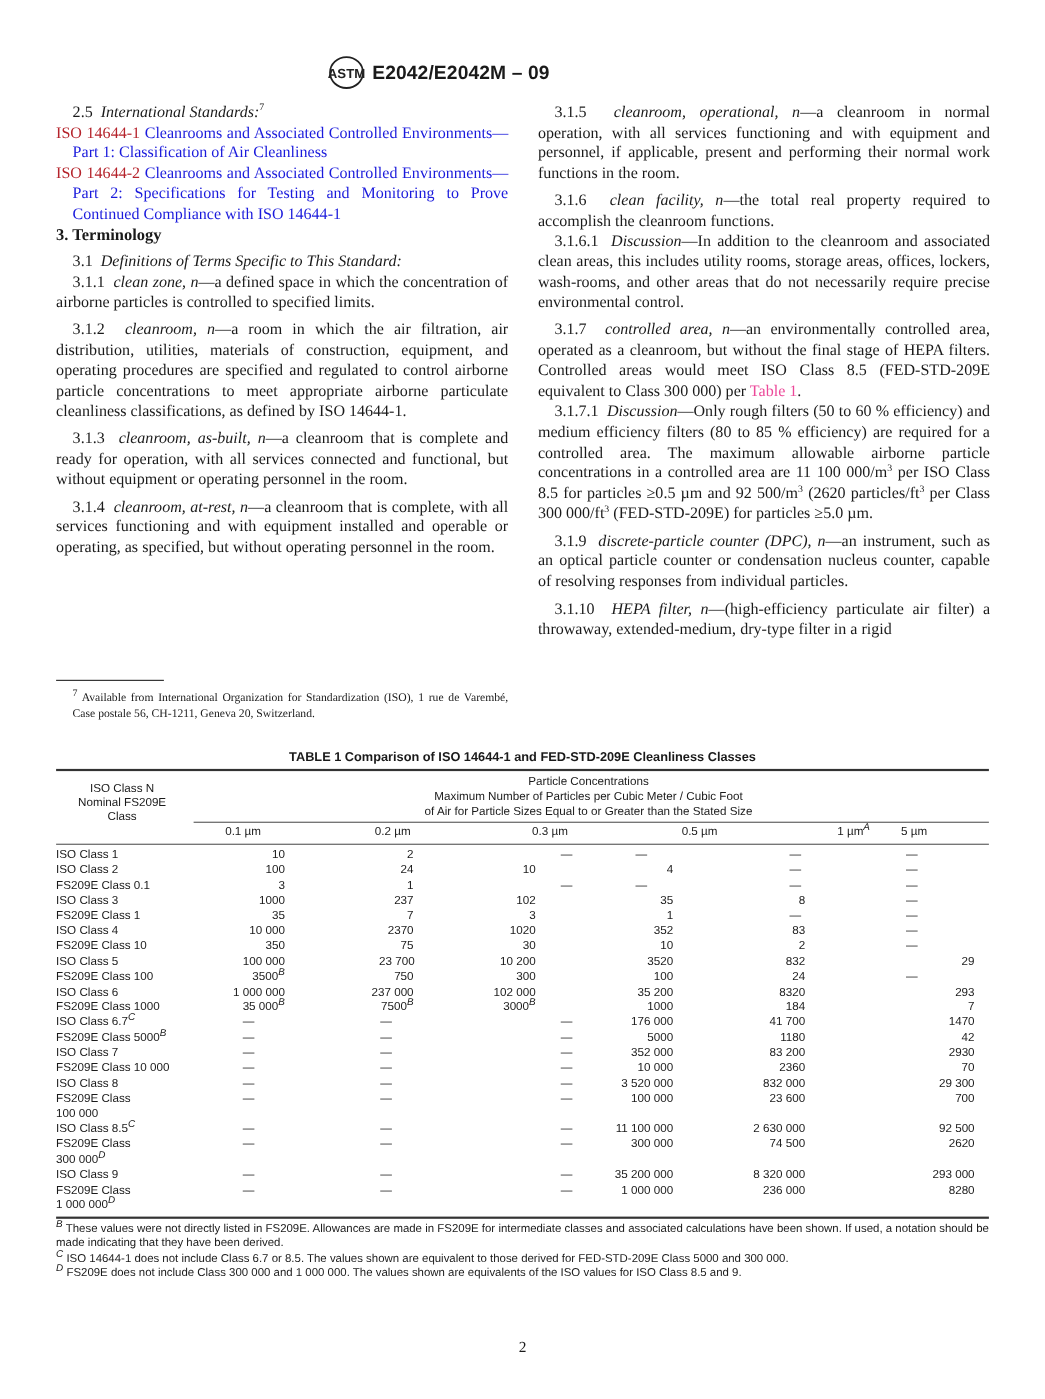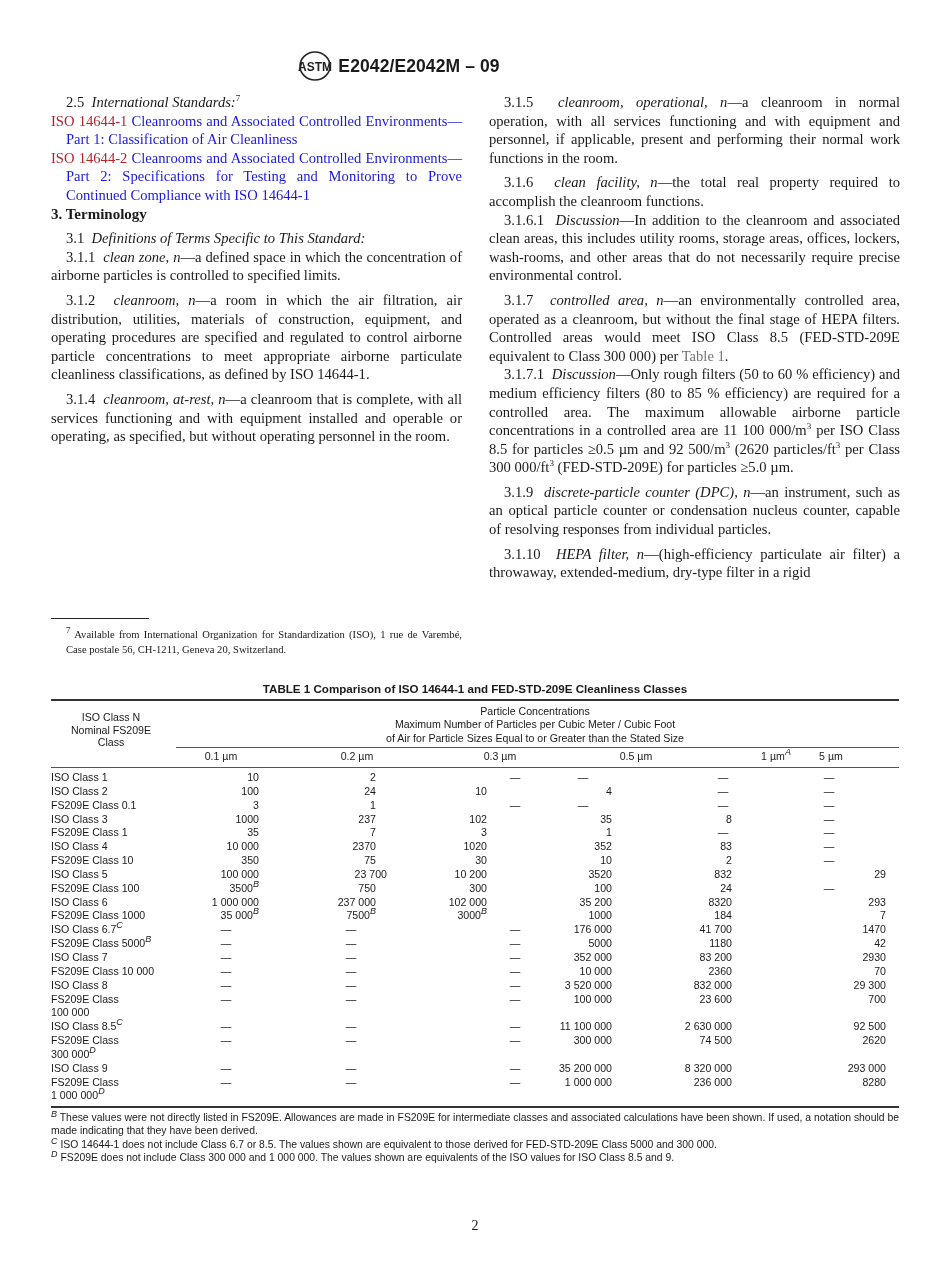--- a/index.html
+++ b/index.html
@@ -12,21 +12,21 @@
 
   
   .col { position: absolute; top: 93px; width: 411px; font-family: "Liberation Serif", serif; font-size: 14.6px; line-height: 18.6px; text-align: justify; }
   .col-left { left: 51px; }
   .col-right { left: 489px; }
   .col p { margin: 0 0 6px 0; text-indent: 15px; }
   .col p.tight { margin-bottom: 0; }
   .col i { font-style: italic; }
   .ref { margin: 0; padding-left: 15px; text-indent: -15px; color: #1a1adc; }
   .ref .code { color: #b5232b; }
-  .link-red { color: #737373; }
+  .link-red { color: #ec4899; }
   .sec-head { font-weight: bold; font-size: 15px; margin: 17px 0 8px 0; text-indent: 0 !important; }
   sup { font-size: 9px; line-height: 0; vertical-align: super; }
   sup.it { font-style: italic; font-family: "Liberation Sans", sans-serif; }
 
   .fn-rule { position: absolute; left: 51px; top: 618px; width: 98px; border-top: 1px solid #222; }
   .footnote { position: absolute; left: 51px; top: 627px; width: 411px; font-family: "Liberation Serif", serif; font-size: 10.6px; line-height: 15px; text-align: justify; }
   .footnote .ind { padding-left: 15px; }
 
   
   .table-title { position: absolute; top: 682px; left: 0; width: 950px; text-align: center; font-family: "Liberation Sans", sans-serif; font-weight: bold; font-size: 11.6px; }
@@ -63,20 +63,21 @@
 
 <div class="col col-left">
   <p class="tight"><span>2.5</span>&nbsp;&nbsp;<i>International Standards:</i><sup>7</sup></p>
   <div class="ref"><span class="code">ISO 14644-1</span> <span>Cleanrooms and Associated Controlled Environments—Part 1: Classification of Air Cleanliness</span></div>
   <div class="ref"><span class="code">ISO 14644-2</span> <span>Cleanrooms and Associated Controlled Environments—Part 2: Specifications for Testing and Monitoring to Prove Continued Compliance with ISO 14644-1</span></div>
 
   <p class="sec-head">3. Terminology</p>
   <p class="tight"><span>3.1</span>&nbsp;&nbsp;<i>Definitions of Terms Specific to This Standard:</i></p>
   <p><span>3.1.1</span>&nbsp;&nbsp;<i>clean zone, n</i><span>—a defined space in which the concentration of airborne particles is controlled to specified limits.</span></p>
   <p><span>3.1.2</span>&nbsp;&nbsp;<i>cleanroom, n</i><span>—a room in which the air filtration, air distribution, utilities, materials of construction, equipment, and operating procedures are specified and regulated to control airborne particle concentrations to meet appropriate airborne particulate cleanliness classifications, as defined by ISO 14644-1.</span></p>
+  <p><span>3.1.3</span>&nbsp;&nbsp;<i>cleanroom, as-built, n</i><span>—a cleanroom that is complete and ready for operation, with all services connected and functional, but without equipment or operating personnel in the room.</span></p>
   <p><span>3.1.4</span>&nbsp;&nbsp;<i>cleanroom, at-rest, n</i><span>—a cleanroom that is complete, with all services functioning and with equipment installed and operable or operating, as specified, but without operating personnel in the room.</span></p>
 </div>
 
 <div class="fn-rule"></div>
 <div class="footnote">
   <div class="ind"><sup>7</sup> <span>Available from International Organization for Standardization (ISO), 1 rue de Varembé, Case postale 56, CH-1211, Geneva 20, Switzerland.</span></div>
 </div>
 
 <div class="col col-right">
   <p><span>3.1.5</span>&nbsp;&nbsp;<i>cleanroom, operational, n</i><span>—a cleanroom in normal operation, with all services functioning and with equipment and personnel, if applicable, present and performing their normal work functions in the room.</span></p>
@@ -173,21 +174,21 @@
         <div class="cell" style="left: 108px;">350</div>
         <div class="cell" style="left: 225px;">75</div>
         <div class="cell" style="left: 336px;">30</div>
         <div class="cell" style="left: 461px;">10</div>
         <div class="cell" style="left: 581px;">2</div>
         <div class="cell dash" style="left: 768px;">—</div>
       </div>
       <div class="row">
         <div class="label">ISO Class 5</div>
         <div class="cell" style="left: 108px;">100 000</div>
-        <div class="cell" style="left: 236px;">23 700</div>
+        <div class="cell" style="left: 226px;">23 700</div>
         <div class="cell" style="left: 336px;">10 200</div>
         <div class="cell" style="left: 461px;">3520</div>
         <div class="cell" style="left: 581px;">832</div>
         <div class="cell" style="left: 735px;">29</div>
       </div>
       <div class="row">
         <div class="label">FS209E Class 100</div>
         <div class="cell" style="left: 108px;">3500<sup class="it">B</sup></div>
         <div class="cell" style="left: 225px;">750</div>
         <div class="cell" style="left: 336px;">300</div>

